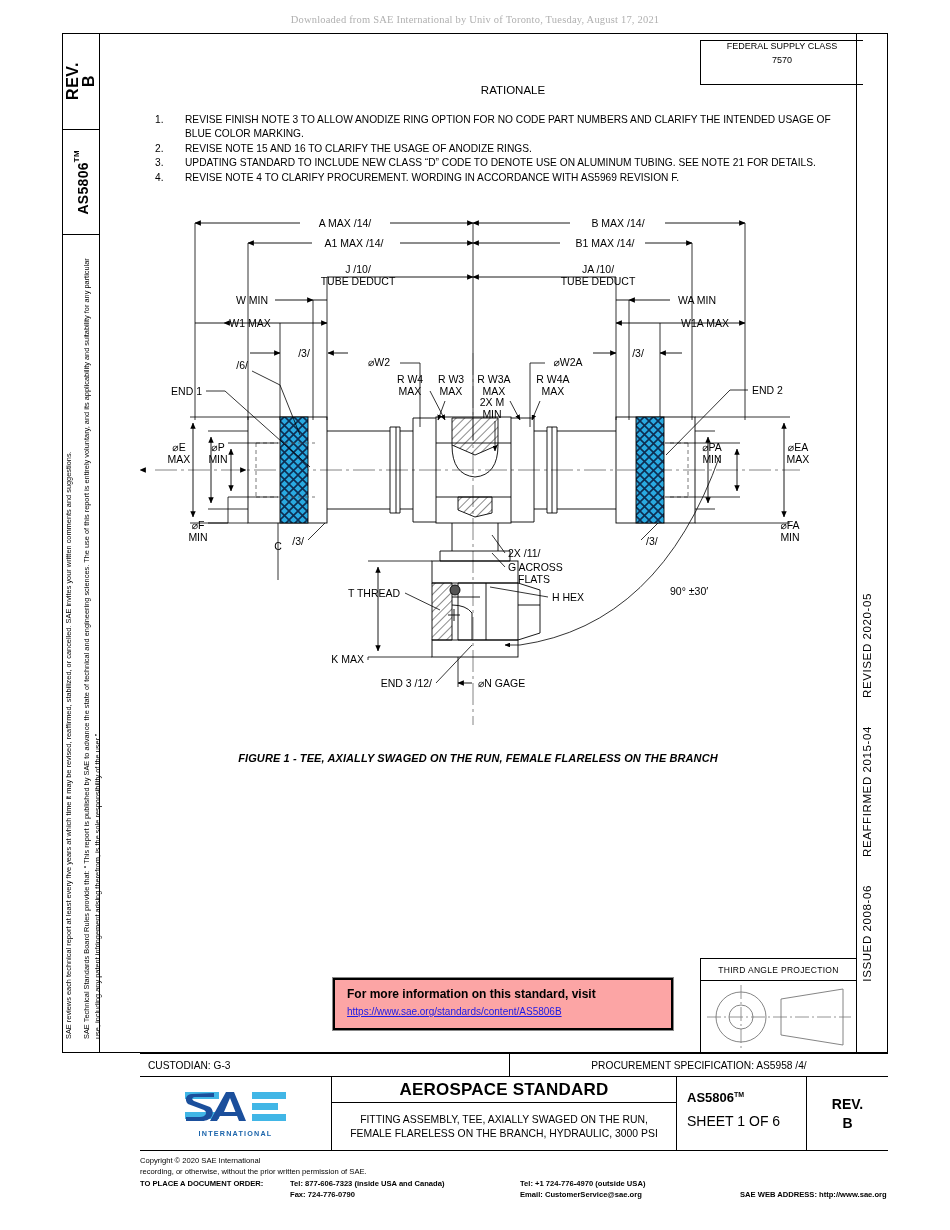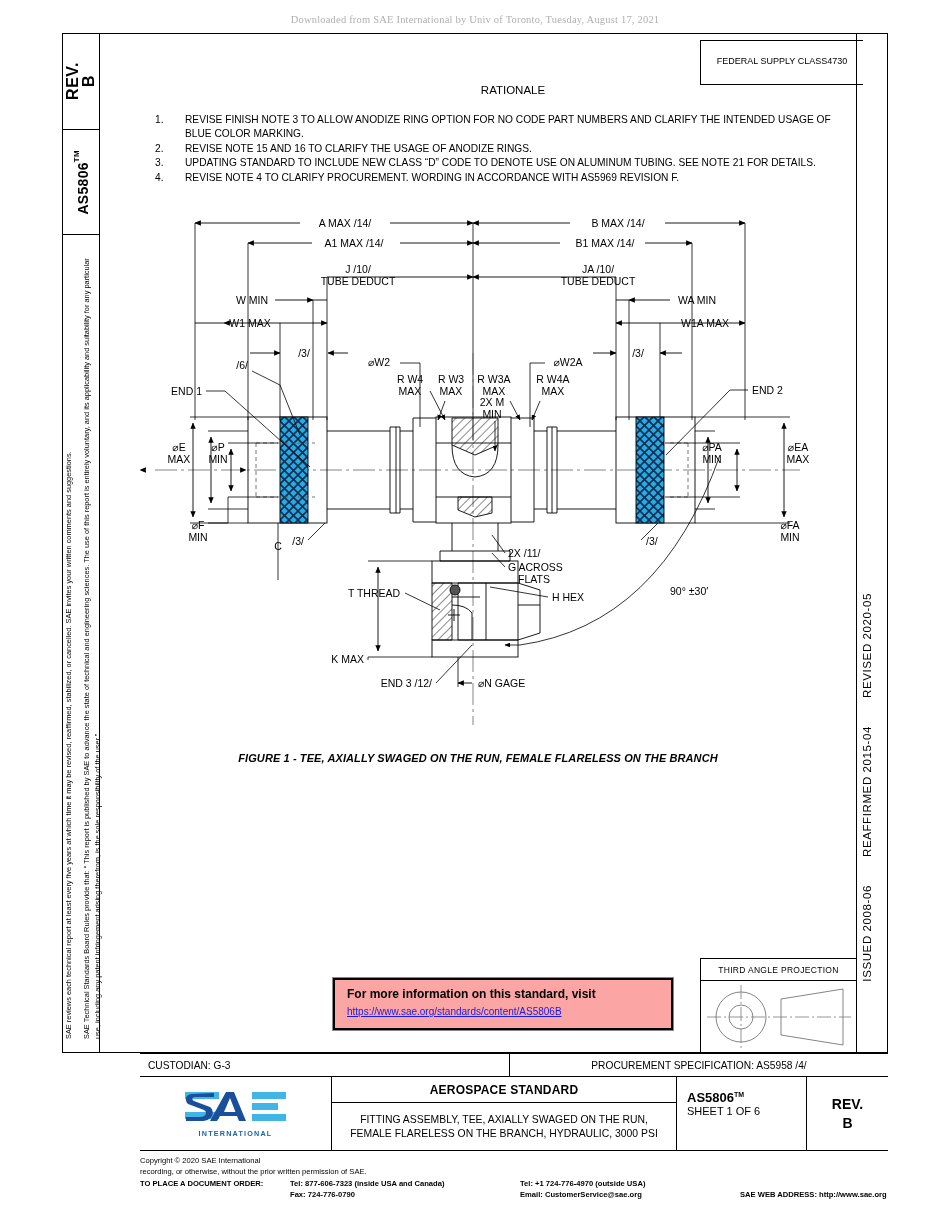--- a/index.html
+++ b/index.html
@@ -61,21 +61,21 @@
     display:flex; flex-direction:column; align-items:center;
     justify-content:flex-start; gap:28px;
   }
   .date-item { writing-mode: vertical-rl; transform: rotate(180deg);
                font-size:11.5px; letter-spacing:0.6px; white-space:nowrap; }
 
   
   .fsc-box {
     position:absolute; left:700px; top:40px; width:163px; height:45px;
     border:1.1px solid #000; border-top:none; border-right:none;
-    display:flex; flex-direction:row; align-items:center; justify-content:center;
+    display:flex; flex-direction:column; align-items:center; 
     font-size:9px; line-height:1.5; text-align:center;
   }
   .fsc-top-line { position:absolute; left:700px; top:40px; width:163px; height:0;
                   border-top:1.1px solid #000; }
 
   
   .rationale-title { position:absolute; left:0; top:84px; width:826px;
                      text-align:center; font-size:11.5px; }
   .rationale-title-wrap { position:absolute; left:100px; top:0; width:700px; }
   .rat-list { position:absolute; left:155px; top:113px; width:700px;
@@ -122,28 +122,28 @@
   .cust-right { flex:1; display:flex; align-items:center; justify-content:center; }
 
   
   .tb { position:absolute; left:140px; top:1077px; width:748px; height:74px;
         border-bottom:1.6px solid #000; display:flex; }
   .tb-logo { width:192px; border-right:1.2px solid #000;
              display:flex; align-items:center; justify-content:center; }
   .tb-mid { width:345px; border-right:1.2px solid #000; }
   .tb-mid-top { height:26px; border-bottom:1.2px solid #000;
                 display:flex; align-items:center; justify-content:center;
-                font-size:12px; font-weight:bold; letter-spacing:0.2px; }
+                font-size:17px; font-weight:bold; letter-spacing:0.2px; }
   .tb-mid-bot { height:47px; display:flex; align-items:center;
                 justify-content:center; text-align:center;
                 font-size:10.4px; line-height:1.32; padding:0 6px; }
   .tb-num { width:130px; border-right:1.2px solid #000; padding:13px 0 0 10px; }
   .tb-num-1 { font-size:13px; font-weight:bold; }
   .tb-num-1 sup { font-size:7px; vertical-align:super; }
-  .tb-num-2 { font-size:11px; }
+  .tb-num-2 { font-size:14px; margin-top:8px; }
   .tb-rev { flex:1; display:flex; flex-direction:column; align-items:center;
             justify-content:center; font-size:14px; font-weight:bold; line-height:1.3; }
 
   
   .sae-logo { width:110px; text-align:center; }
   .sae-sub { font-size:7.2px; font-weight:bold; color:#1b64ab;
              letter-spacing:1.2px; margin-top:1px; }
 
   
   .copy { position:absolute; left:140px; top:1156px; width:760px;
@@ -189,21 +189,21 @@
     <div class="date-stack">
       <div class="date-item">REVISED 2020-05</div>
       <div class="date-item">REAFFIRMED 2015-04</div>
       <div class="date-item">ISSUED 2008-06</div>
     </div>
   </div>
 
   <div class="fsc-top-line"></div>
   <div class="fsc-box">
     <div>FEDERAL SUPPLY CLASS</div>
-    <div>4730</div>
+    <div>7570</div>
   </div>
 
   <div class="rationale-title-wrap">
     <div class="rationale-title">RATIONALE</div>
   </div>
 
   <div class="rat-list">
     <div class="rat-item">
       <div class="rat-num">1.</div>
       <div class="rat-txt">REVISE FINISH NOTE 3 TO ALLOW ANODIZE RING OPTION FOR NO CODE PART NUMBERS AND CLARIFY THE INTENDED USAGE OF BLUE COLOR MARKING.</div>

